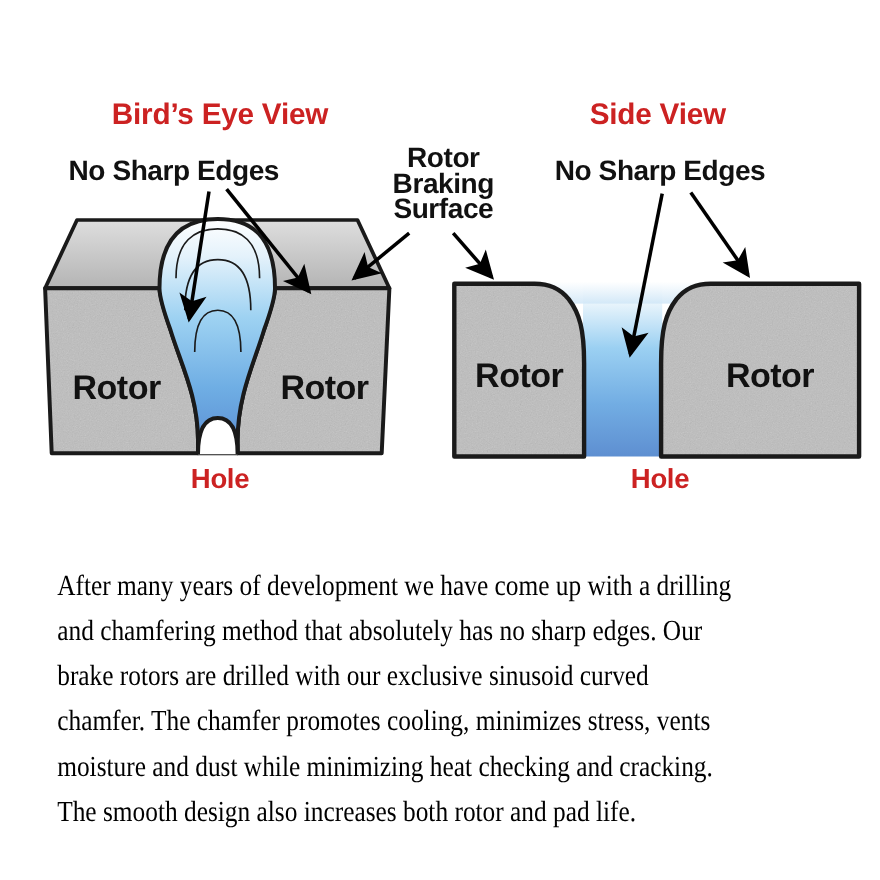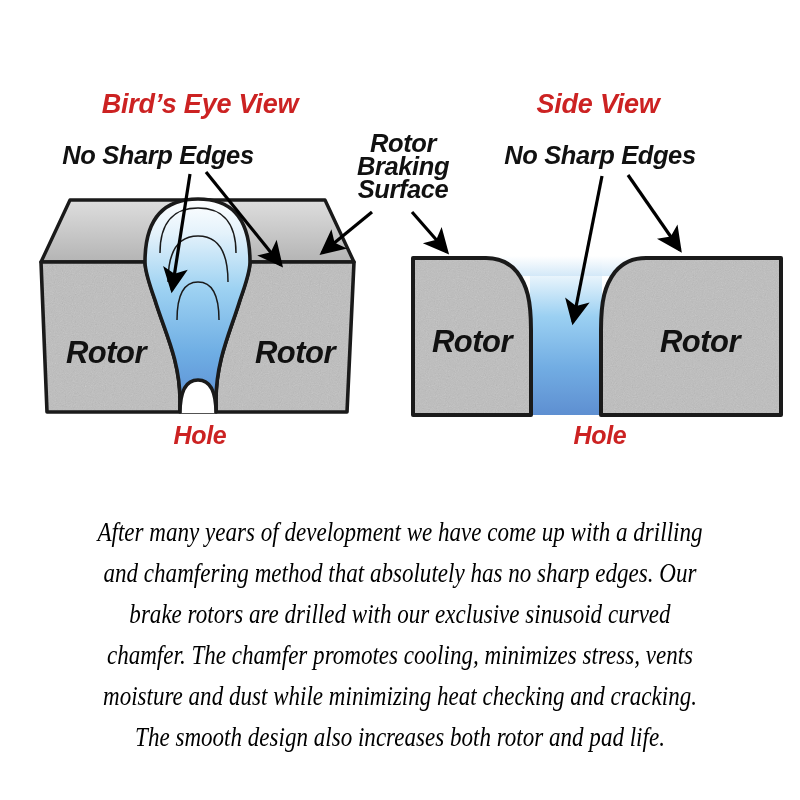--- a/index.html
+++ b/index.html
@@ -14,35 +14,34 @@
     position: relative;
     overflow: hidden;
     font-family: "Liberation Sans", sans-serif;
   }
   #stage {
     position: absolute;
     left: 0;
     top: 0;
     width: 800px;
     height: 800px;
-    font-style: italic;
   }
   #diagram {
     position: absolute;
     left: 0;
     top: 0;
     width: 800px;
     height: 500px;
   }
   .caption-wrap {
     position: absolute;
     left: 0;
     top: 512px;
     width: 800px;
-    text-align: center;
+    text-align: left;
   }
   .caption {
     font-family: "Liberation Serif", serif;
     font-size: 26.5px;
     line-height: 41px;
     color: #000000;
     transform: scaleX(0.87);
     transform-origin: center top;
     white-space: nowrap;
   }

